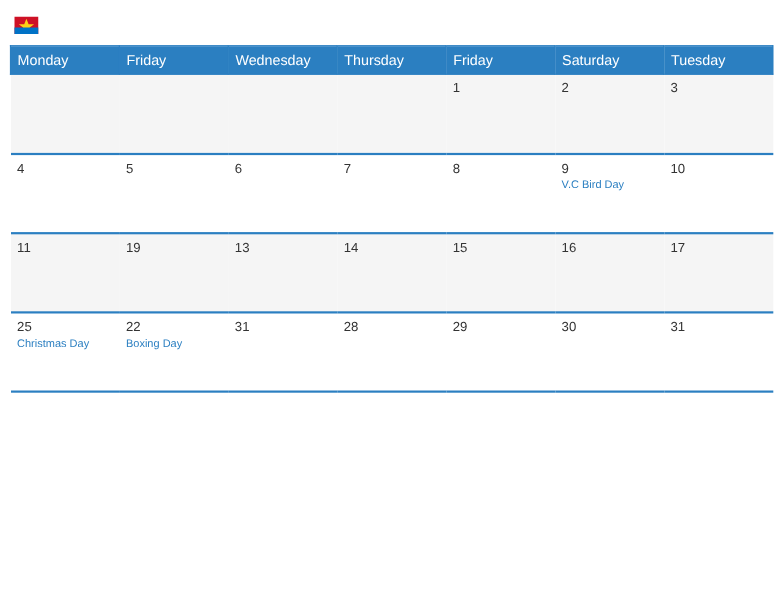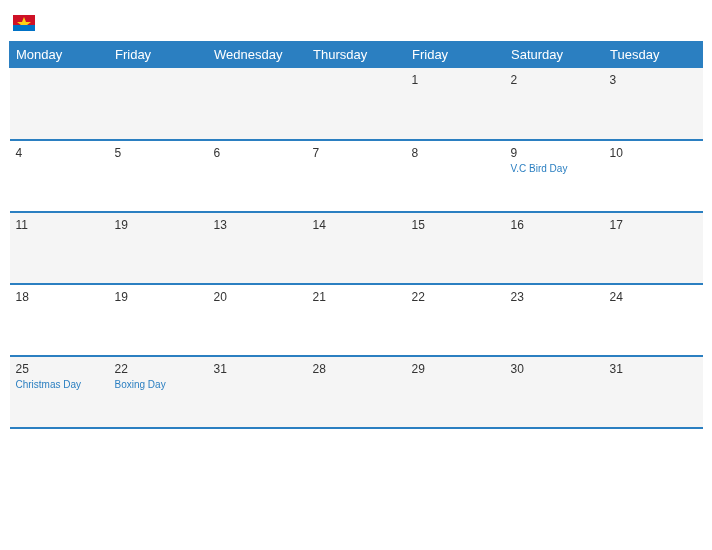--- a/index.html
+++ b/index.html
@@ -192,43 +192,20 @@
           </td>
           <td>
             <span class="day-num">16</span>
           </td>
           <td>
             <span class="day-num">17</span>
           </td>
         </tr>
         <tr>
           <td>
-            <span class="day-num">18</span>
-          </td>
-          <td>
-            <span class="day-num">19</span>
-          </td>
-          <td>
-            <span class="day-num">20</span>
-          </td>
-          <td>
-            <span class="day-num">21</span>
-          </td>
-          <td>
-            <span class="day-num">22</span>
-          </td>
-          <td>
-            <span class="day-num">23</span>
-          </td>
-          <td>
-            <span class="day-num">24</span>
-          </td>
-        </tr>
-        <tr>
-          <td>
             <span class="day-num">25</span>
             <span class="holiday">Christmas Day</span>
           </td>
           <td>
             <span class="day-num">22</span>
             <span class="holiday">Boxing Day</span>
           </td>
           <td>
             <span class="day-num">31</span>
           </td>

